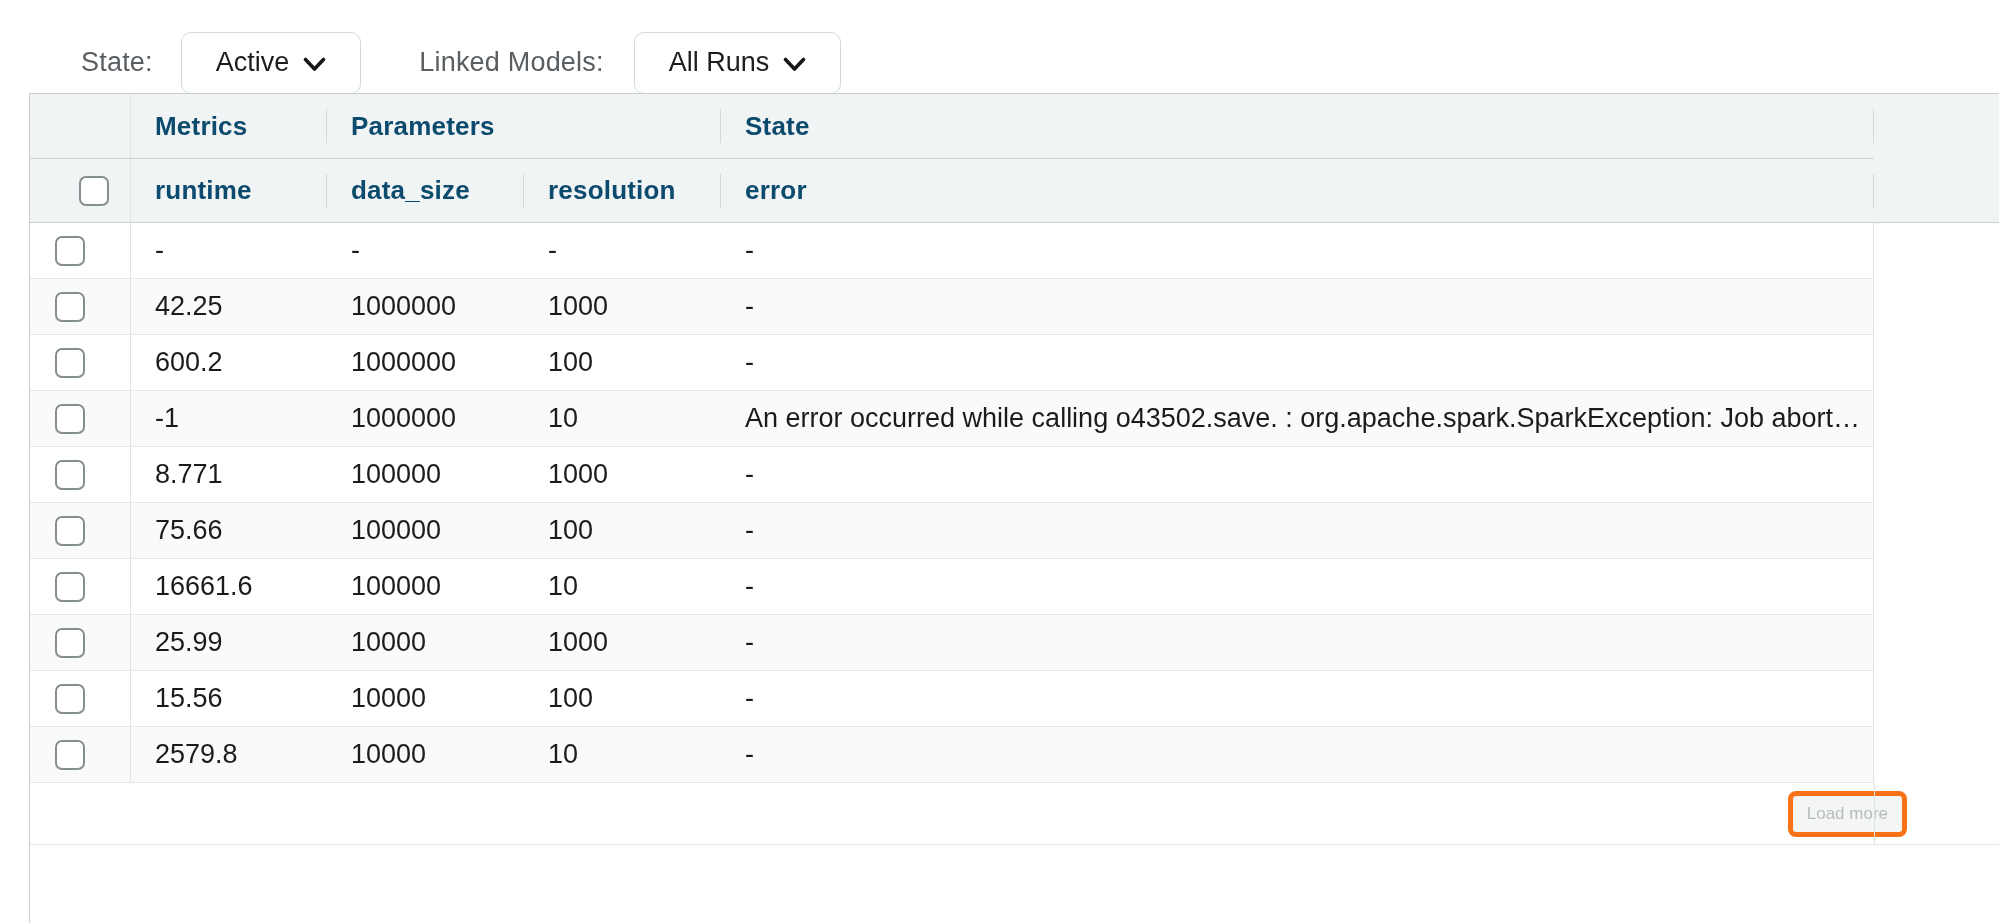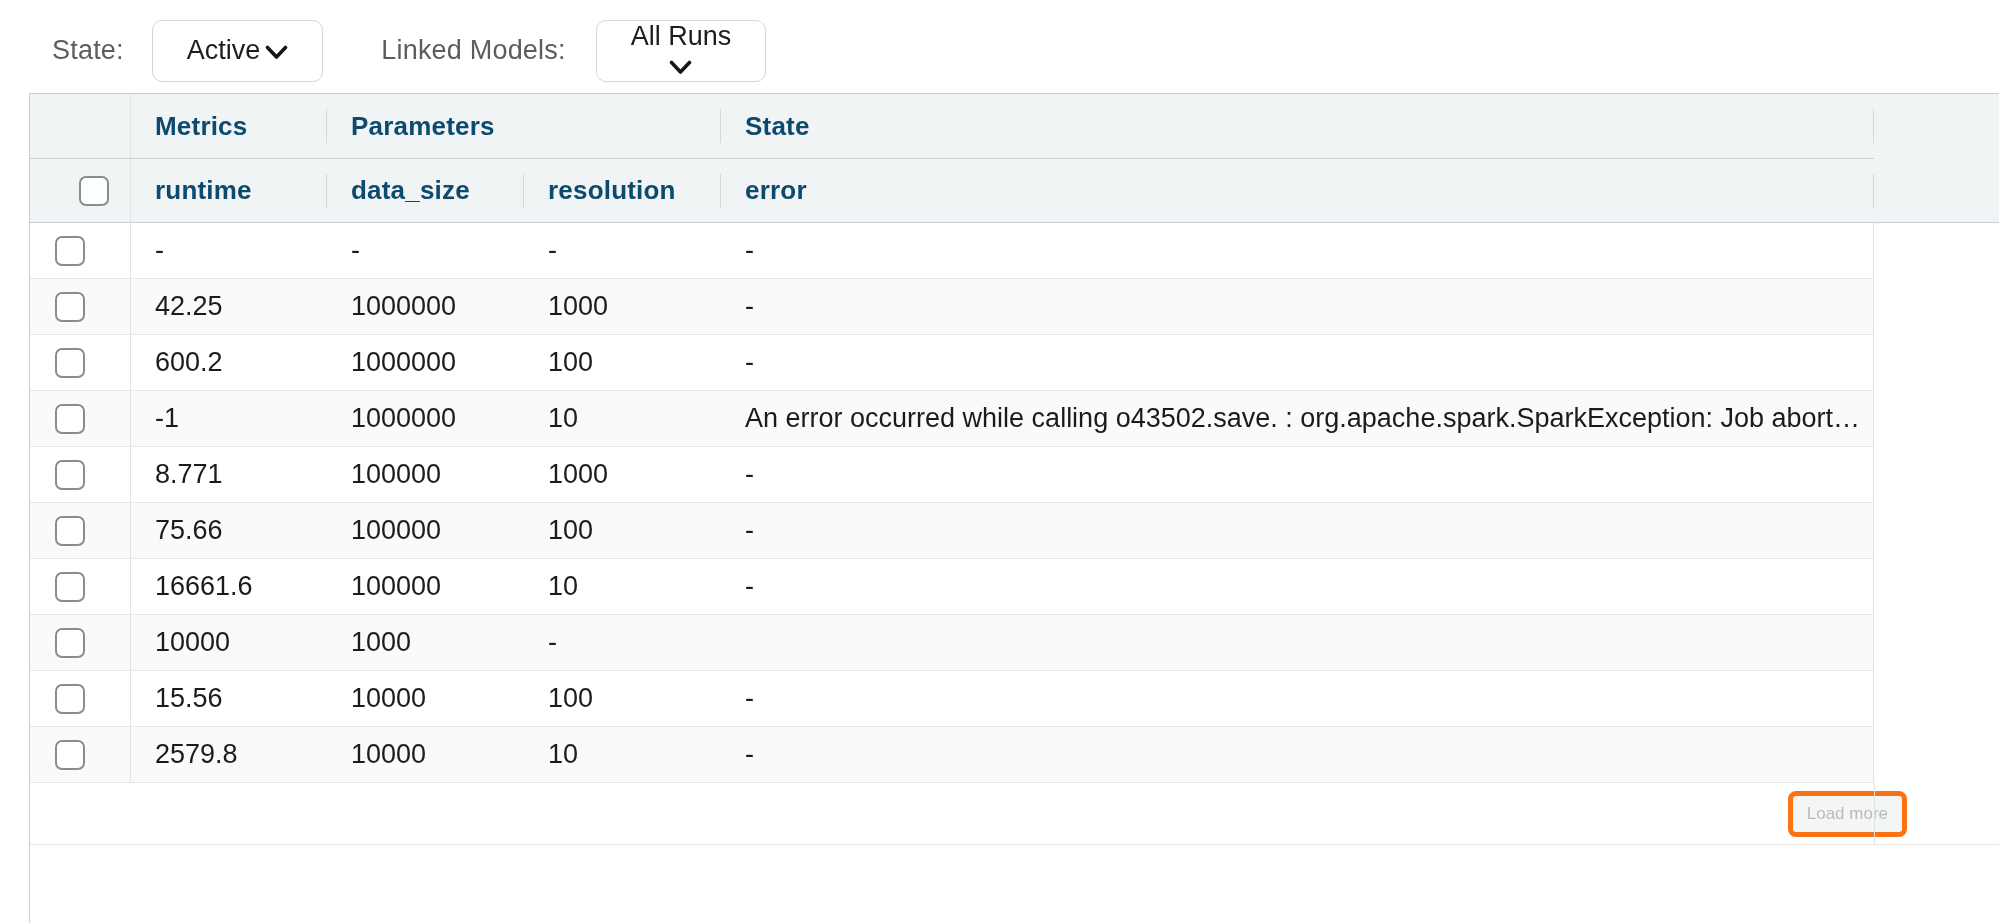--- a/index.html
+++ b/index.html
@@ -1,27 +1,27 @@
 <!DOCTYPE html>
 <html><head>
 <meta charset="utf-8">
 <style>
   * { margin:0; padding:0; box-sizing:border-box; }
   html,body { width:1999px; height:923px; background:#ffffff; overflow:hidden;
               font-family:"Liberation Sans","DejaVu Sans",sans-serif; }
 
   
-  .topbar { position:absolute; left:0; top:4px; width:1999px; height:93px;
-            display:flex; align-items:center; padding-left:52px; background:#fff; }
+  .topbar { position:absolute; left:0; top:16px; width:1999px; height:93px;
+            display:flex; align-items:center; padding-left:81px; background:#fff; }
   .filter-label { font-size:27px; color:#595e62; letter-spacing:.2px; }
-  .dd-btn { display:inline-flex; align-items:center; gap:5px; height:62px;
+  .dd-btn { display:inline-flex; align-items:center; gap:14px; height:62px;
             padding:0 34px; background:#fff; border:1px solid #d5d8da; border-radius:10px;
             font-size:27px; color:#1b1d1f; cursor:pointer; }
   .dd-btn svg { display:block; margin-top:3px; }
-  .ml-28 { margin-left:28px; } .ml-30 { margin-left:30px;flex-direction:column; } .ml-44 { margin-left:58px; }
+  .ml-28 { margin-left:28px; } .ml-30 { margin-left:30px; } .ml-44 { margin-left:58px; }
 
   
   .table-area { position:absolute; left:29px; top:93px; right:0; bottom:0;
                 border-top:1px solid #c7cecf; border-left:1px solid #c7cecf; }
 
   .thead { display:grid; grid-template-columns:101px 196px 197px 197px 1153px 1fr;
            grid-template-rows:64px 64px; background:#f1f4f4; border-bottom:1px solid #c7cecf; }
   .hcell { position:relative; display:flex; align-items:center; padding-left:24px;
            font-size:26px; font-weight:bold; color:#0c4a6e; letter-spacing:.2px; }
   .hcell.r2 { border-top:1px solid #c9d0d0; }
@@ -169,20 +169,21 @@
     <div class="cell val">16661.6</div>
     <div class="cell val">100000</div>
     <div class="cell val">10</div>
     <div class="cell val err">-</div>
   </div>
 
   <div class="trow">
     <div class="cell cb-cell">
       <span class="checkbox"></span>
     </div>
+    <div class="cell val">25.99</div>
     <div class="cell val">10000</div>
     <div class="cell val">1000</div>
     <div class="cell val err">-</div>
   </div>
 
   <div class="trow">
     <div class="cell cb-cell">
       <span class="checkbox"></span>
     </div>
     <div class="cell val">15.56</div>

